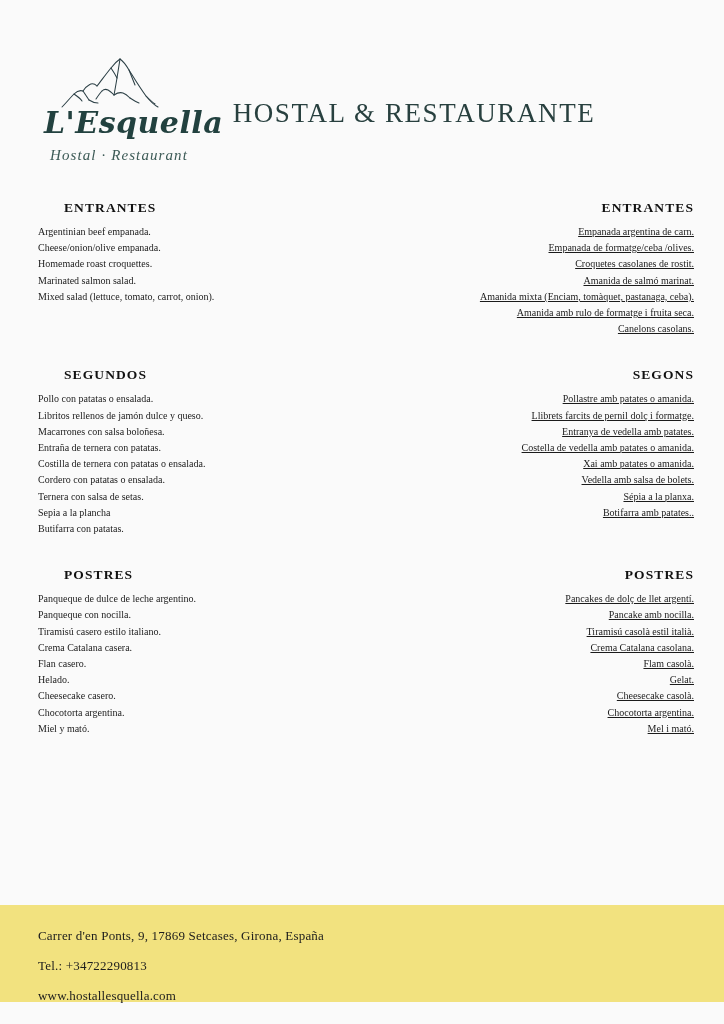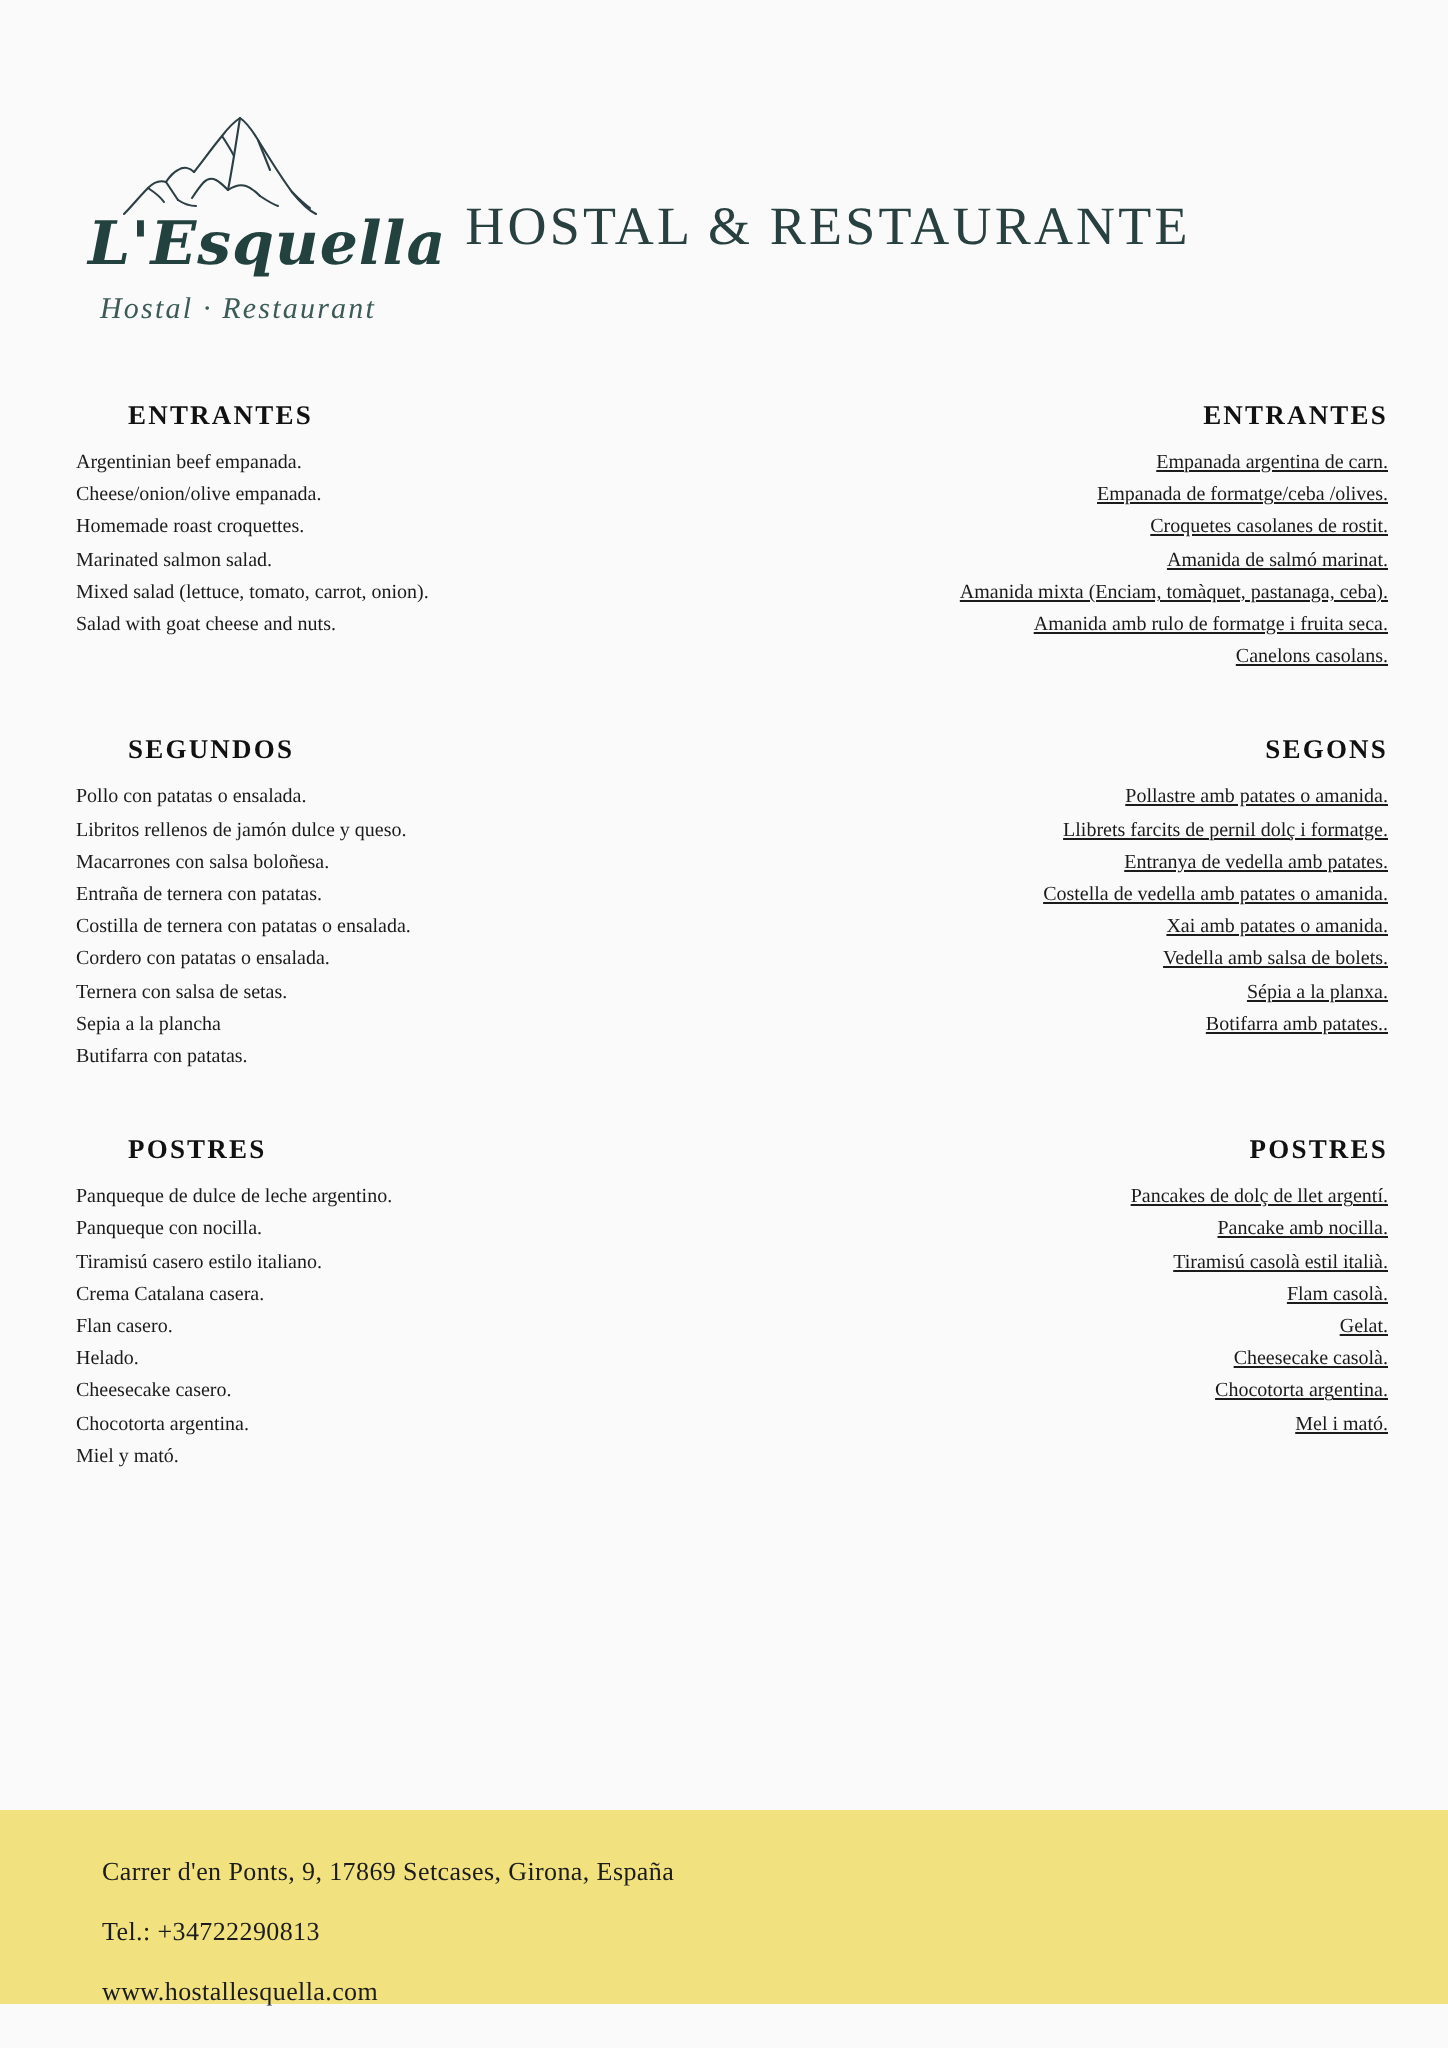--- a/index.html
+++ b/index.html
@@ -153,21 +153,20 @@
     background: #f2e27f;
     box-sizing: border-box;
     padding: 16px 0 0 38px;
   }
   .footer-line {
     font-family: "Liberation Serif", serif;
     font-size: 13px;
     color: #1c1c1c;
     line-height: 30px;
     letter-spacing: 0.2px;
-    margin-left: 13px;
   }
 </style>
 </head>
 <body>
 
 <div class="page">
 
   <div class="header">
 
     <div class="logo">
@@ -203,21 +202,20 @@
         <div class="head-left">ENTRANTES</div>
         <div class="head-right">ENTRANTES</div>
       </div>
       <div class="section-cols">
         <div class="col col-es">
           <span class="dish">Argentinian beef empanada.</span>
           <span class="dish">Cheese/onion/olive empanada.</span>
           <span class="dish">Homemade roast croquettes.</span>
           <span class="dish">Marinated salmon salad.</span>
           <span class="dish">Mixed salad (lettuce, tomato, carrot, onion).</span>
-          <span class="dish">Salad with goat cheese and nuts.</span>
         </div>
         <div class="col col-ca">
           <span class="dish">Empanada argentina de carn.</span>
           <span class="dish">Empanada de formatge/ceba /olives.</span>
           <span class="dish">Croquetes casolanes de rostit.</span>
           <span class="dish">Amanida de salmó marinat.</span>
           <span class="dish">Amanida mixta (Enciam, tomàquet, pastanaga, ceba).</span>
           <span class="dish">Amanida amb rulo de formatge i fruita seca.</span>
           <span class="dish">Canelons casolans.</span>
         </div>
@@ -272,20 +270,21 @@
           <span class="dish">Flan casero.</span>
           <span class="dish">Helado.</span>
           <span class="dish">Cheesecake casero.</span>
           <span class="dish">Chocotorta argentina.</span>
           <span class="dish">Miel y mató.</span>
         </div>
         <div class="col col-ca">
           <span class="dish">Pancakes de dolç de llet argentí.</span>
           <span class="dish">Pancake amb nocilla.</span>
           <span class="dish">Tiramisú casolà estil italià.</span>
+          <span class="dish">Crema Catalana casolana.</span>
           <span class="dish">Flam casolà.</span>
           <span class="dish">Gelat.</span>
           <span class="dish">Cheesecake casolà.</span>
           <span class="dish">Chocotorta argentina.</span>
           <span class="dish">Mel i mató.</span>
         </div>
       </div>
     </div>
 
   </div>

